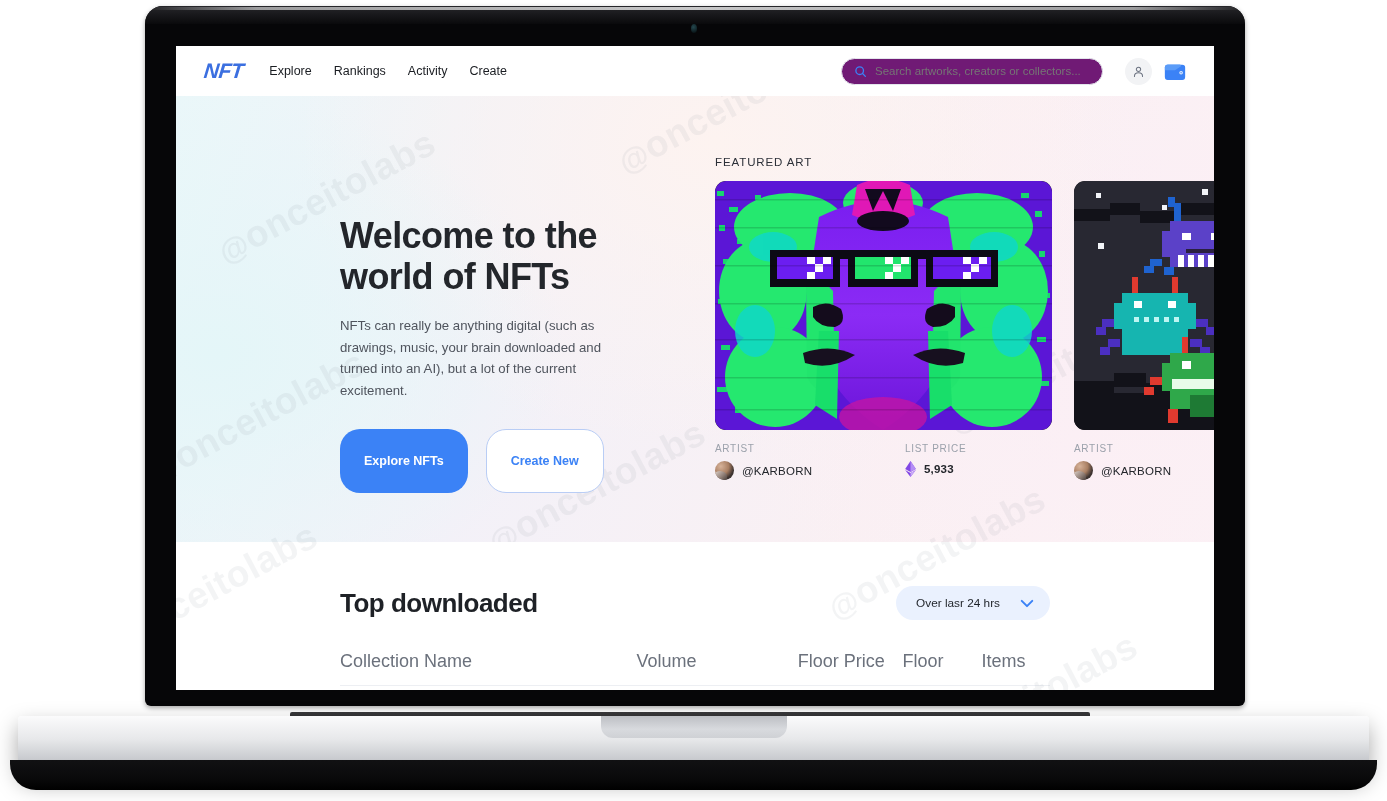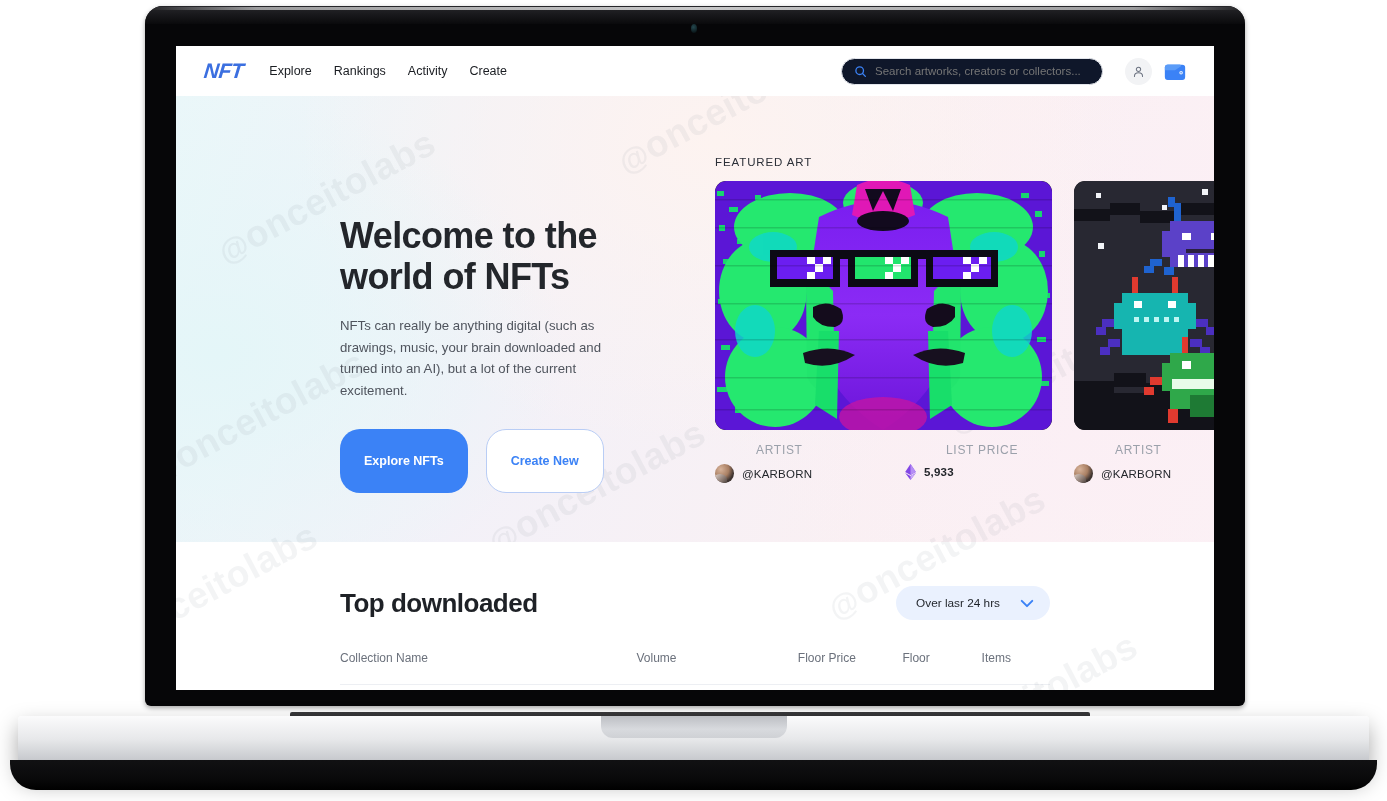--- a/index.html
+++ b/index.html
@@ -98,21 +98,21 @@
   }
   .nav-link {
     font-size: 12.5px; color: #1a1d22; margin-right: 22px;
     cursor: pointer; white-space: nowrap;
   }
   #nav-spacer { flex: 1; }
   #search-box {
     display: flex; align-items: center; gap: 8px;
     width: 262px; height: 27px;
     border: 1px solid #e3e6ec; border-radius: 14px;
-    padding: 0 12px; background: #0f172a;
+    padding: 0 12px; background: #701a75;
   }
   #search-input {
     border: none; outline: none; background: transparent;
     font-size: 11.5px; color: #9aa0ab; width: 100%;
     font-family: "Liberation Sans", sans-serif;
   }
   #nav-right { display: flex; align-items: center; gap: 12px; margin-left: 22px; }
   #avatar-button {
     width: 27px; height: 27px; border-radius: 50%;
     background: #f2f3f5; display: flex; align-items: center; justify-content: center;
@@ -159,21 +159,21 @@
   #featured-rail { display: flex; gap: 22px; }
   .art-card { width: 337px; }
   .art-thumb {
     width: 337px; height: 249px; border-radius: 11px; overflow: hidden;
     position: relative; background: #1a1a1f;
   }
   .art-meta { display: flex; margin-top: 13px; }
   .meta-col { min-width: 0; }
   .meta-col.artist { width: 190px; }
   .meta-head {
-    font-size: 12px; letter-spacing: .7px; color: #9ba1ab; text-transform: uppercase; margin-left: 41px;
+    font-size: 10px; letter-spacing: .7px; color: #9ba1ab; text-transform: uppercase;
   }
   .meta-body { display: flex; align-items: center; gap: 8px; margin-top: 7px; }
   .meta-avatar {
     width: 19px; height: 19px; border-radius: 50%; flex: none;
     background:
       radial-gradient(circle at 30% 28%, #d7b39a 0%, #a97f63 42%, #3d3330 70%),
       linear-gradient(150deg, #5a5350 0%, #2a2522 100%);
     overflow:hidden; position:relative;
   }
   .meta-avatar::after{
@@ -187,23 +187,23 @@
   
   #collections { position: relative; background: #fff; padding: 44px 164px 0 164px; }
   #collections-head { display: flex; align-items: center; justify-content: space-between; }
   #collections-title { font-size: 26px; font-weight: 800; color: #1e2126; letter-spacing: -.5px; }
   #range-select {
     display: flex; align-items: center; gap: 20px;
     background: #eaf1fe; border-radius: 18px; padding: 10px 16px 10px 20px; cursor: pointer;
   }
   #range-label { font-size: 11.8px; color: #1f2329; white-space: nowrap; }
   #table-head {
-    display: flex; margin-top: 31px; padding-bottom: 19px;
+    display: flex; margin-top: 31px; padding-bottom: 13px;
     border-bottom: 1px solid #edeff3;
-    font-size: 12px; color: #6b717c;
+    font-size: 18px; color: #6b717c;
   }
   .th-name { width: 290px; }
   .th-vol { width: 165px; margin-left: 13px; }
   .th-floor { width: 107px; }
   .th-owners { width: 81px; }
   .th-items { width: 70px; }
   #table-rows { padding-top: 14px; }
 
   
   .wm {

